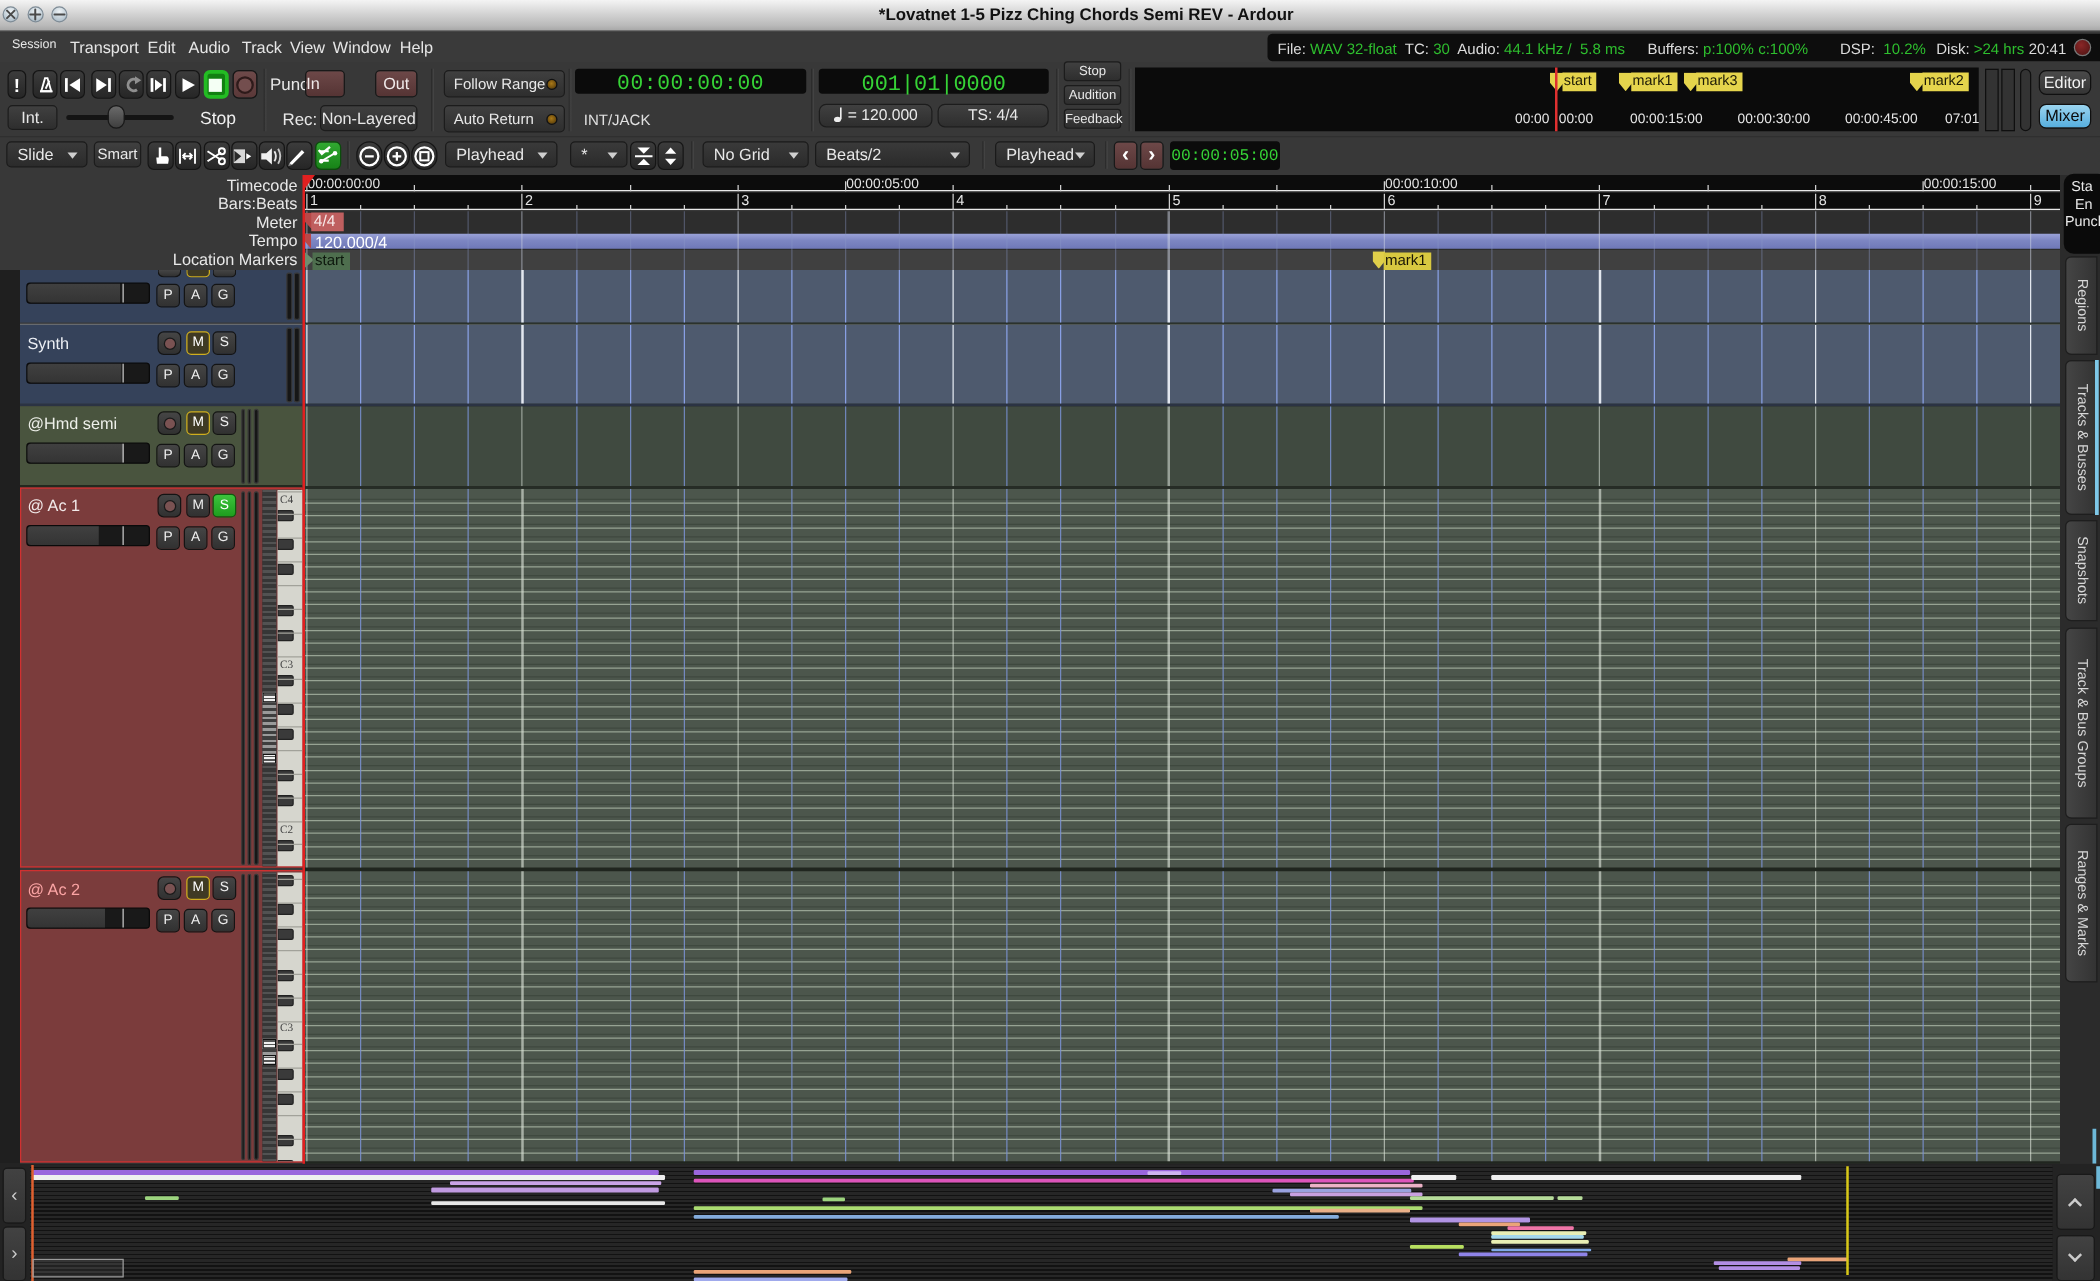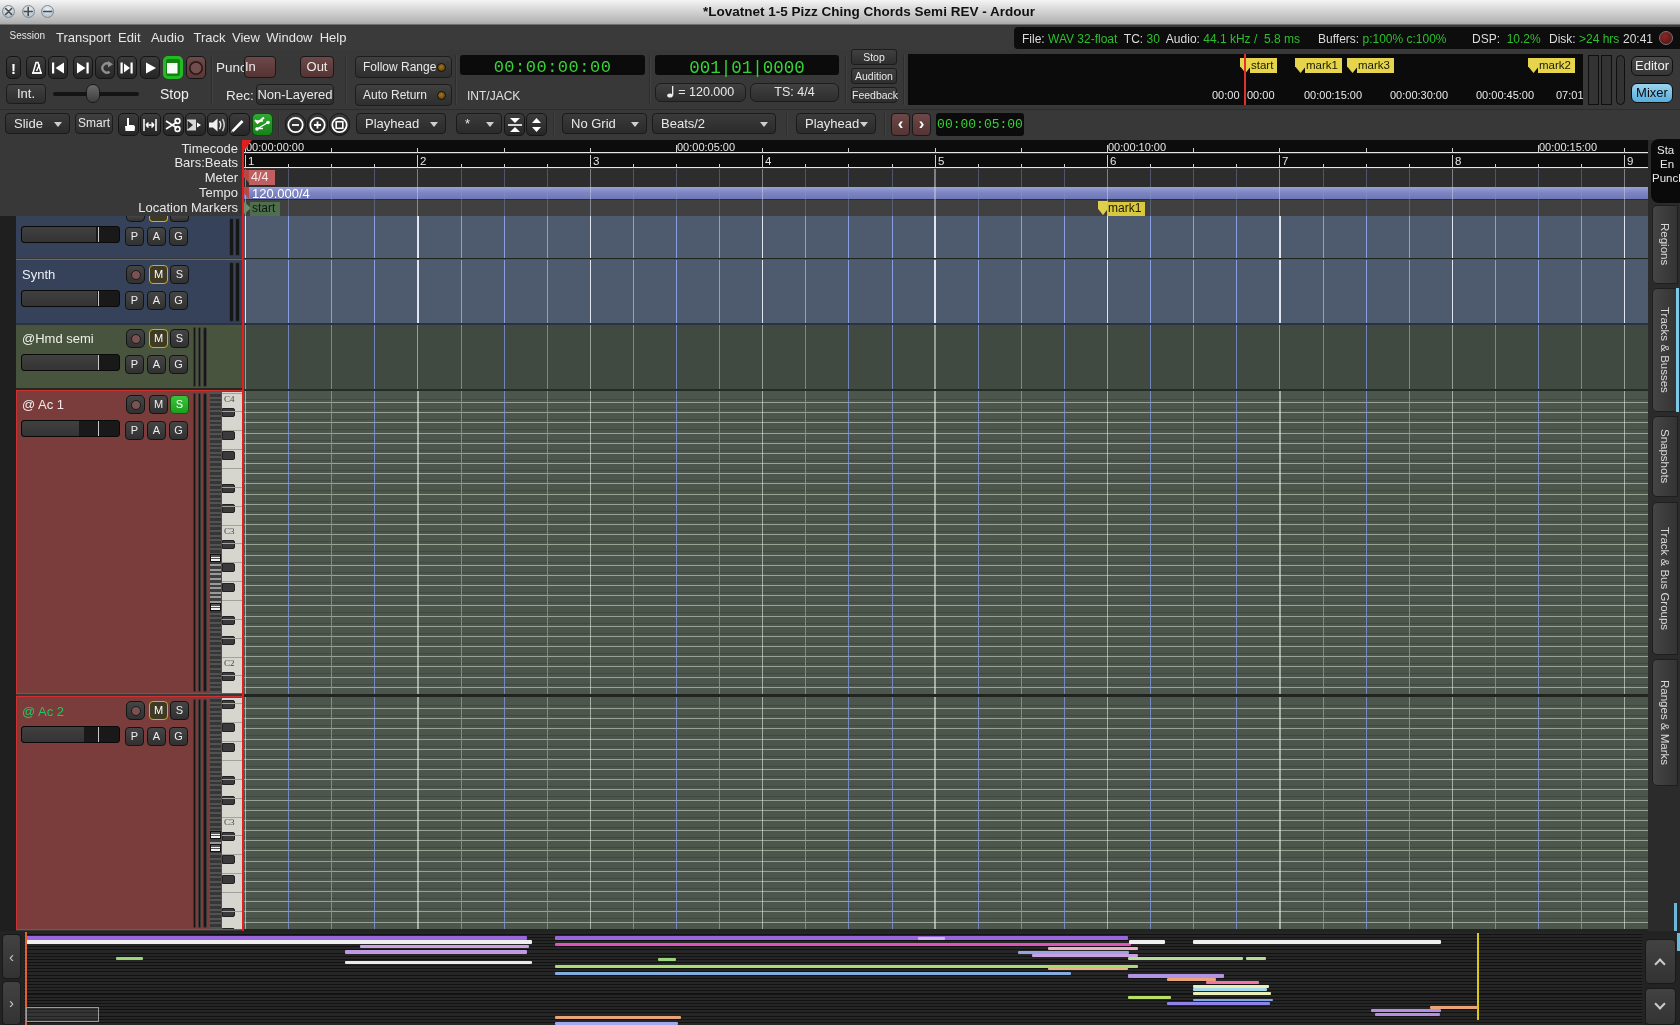--- a/index.html
+++ b/index.html
@@ -696,21 +696,21 @@
     <div style="position:absolute;left:0;top:226.8px;width:20px;height:1px;background:#a2a29a"></div>
     <div style="position:absolute;left:0;top:245.6px;width:20px;height:1px;background:#a2a29a"></div>
     <div style="position:absolute;left:0;top:279.7px;width:12.5px;height:9.6px;background:#3a3a3a;border:1px solid #222;border-radius:0 2px 2px 0"></div>
     <div style="position:absolute;left:0;top:264.5px;width:20px;height:1px;background:#a2a29a"></div>
     <div style="position:absolute;left:0;top:283.4px;width:20px;height:1px;background:#a2a29a"></div>
   </div>
 <div class="a" style="left:224px;top:393.5px;font-size:9px;color:#444;font-family:'Liberation Serif',serif">C4</div>
 <div class="a" style="left:224px;top:525.5px;font-size:9px;color:#444;font-family:'Liberation Serif',serif">C3</div>
 <div class="a" style="left:224px;top:657.5px;font-size:9px;color:#444;font-family:'Liberation Serif',serif">C2</div>
 <div class="a" style="left:16px;top:696px;width:226px;height:234px;background:#7b3c3c;border:1.5px solid #d03030"></div>
-<div class="a" style="left:22px;top:704px;font-size:13px;color:#22c55e">@ Ac 2</div>
+<div class="a" style="left:22px;top:704px;font-size:13px;color:#fca5a5">@ Ac 2</div>
 <div class="a" style="left:126px;top:701px;width:19px;height:19px;border-radius:5px;background:linear-gradient(#454545,#313131);border:1px solid #141414"></div>
 <div class="a" style="left:130.5px;top:705.5px;width:10px;height:10px;border-radius:50%;background:#7a5252;border:1px solid #1a1a1a"></div>
 <div class="hb" style="left:149px;top:701px;background:#3f3a24;border:1.5px solid #cfae1e;line-height:16px;color:#fff;">M</div>
 <div class="hb" style="left:170px;top:701px;">S</div>
 <div class="a" style="left:21px;top:726px;width:99px;height:17px;background:#191919;border-radius:3px;border:1px solid #0a0a0a"></div>
 <div class="a" style="left:22px;top:727px;width:62px;height:15px;background:linear-gradient(#404040,#343434);border-radius:3px 0 0 3px"></div>
 <div class="a" style="left:98px;top:727px;width:1px;height:15px;background:#c8c8c8"></div>
 <div class="hb" style="left:125px;top:727px;">P</div>
 <div class="hb" style="left:147px;top:727px;">A</div>
 <div class="hb" style="left:169px;top:727px;">G</div>

